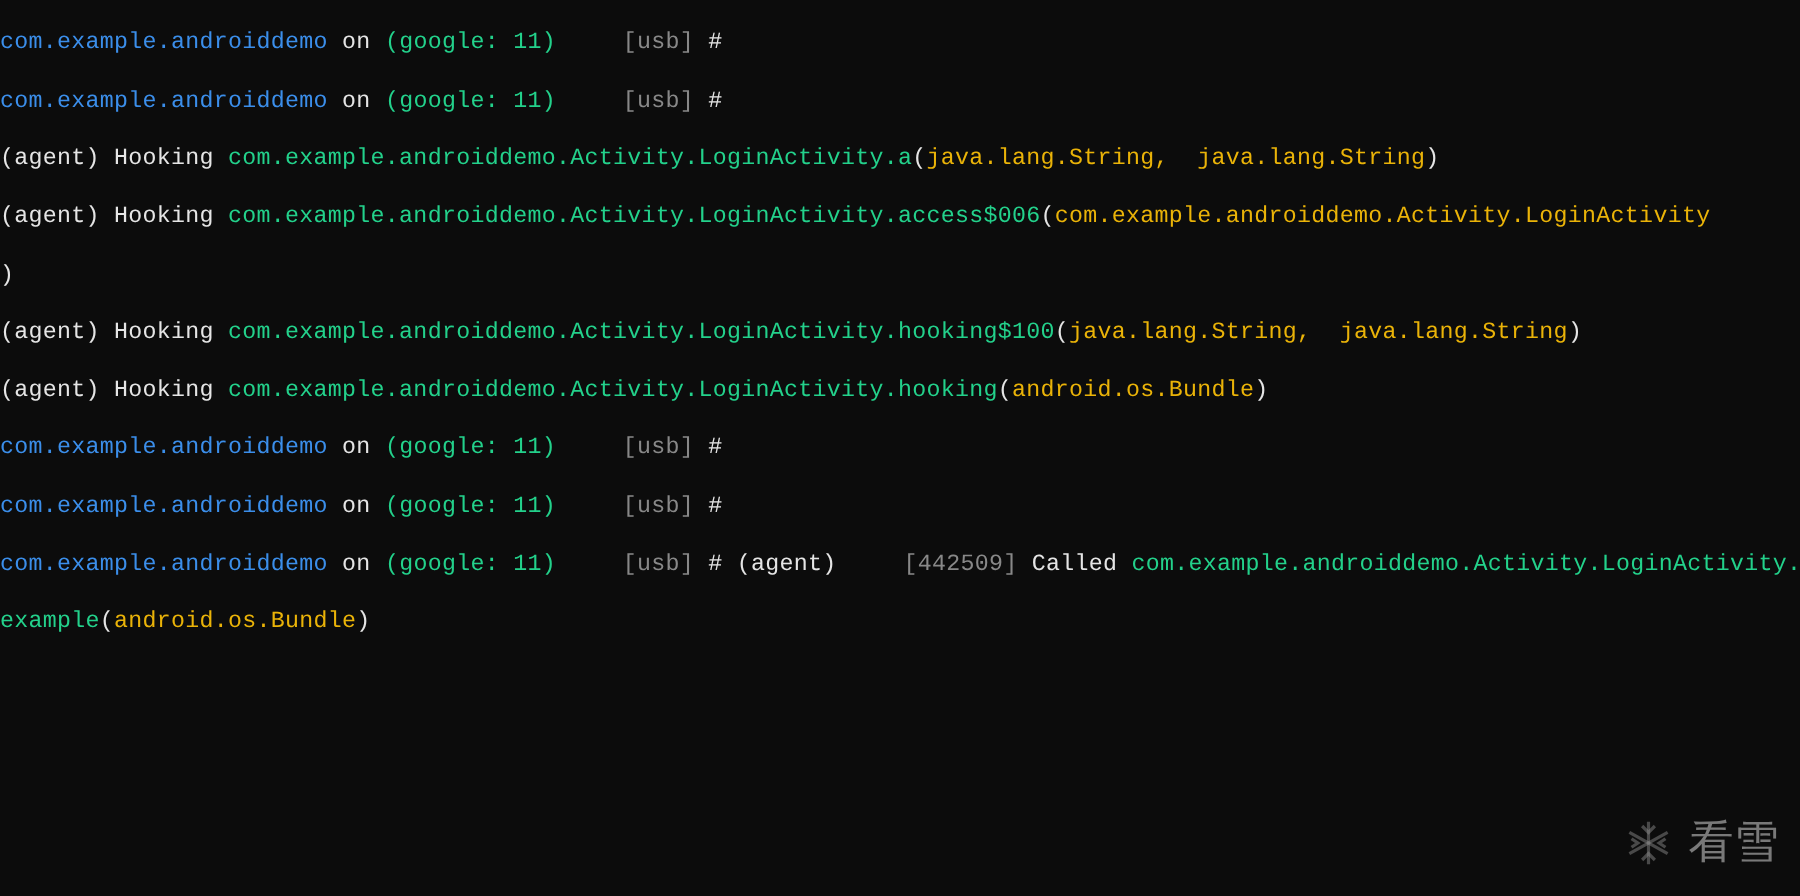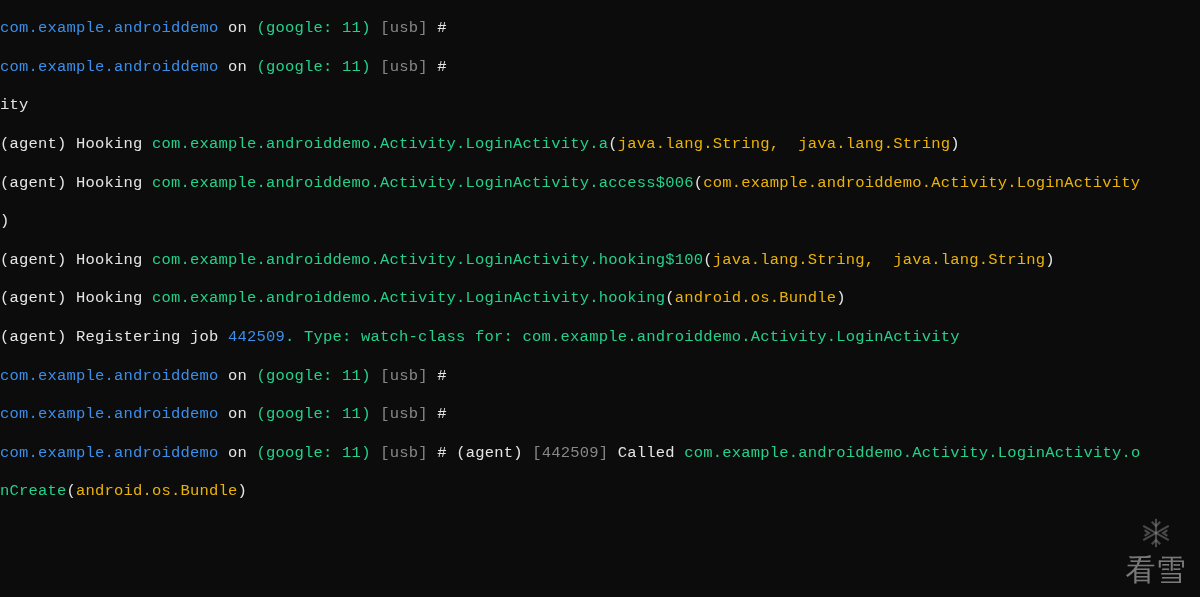--- a/index.html
+++ b/index.html
@@ -16,56 +16,53 @@
   }
   .terminal {
     padding: 0;
     white-space: pre;
     position: relative;
   }
   .line { white-space: pre; }
   .c-blue { color: #3b8eea; }
   .c-green { color: #23d18b; }
   .c-white { color: #e5e5e5; }
-  .c-gray { color: #888888; }
+  .c-gray { color: #888888; margin-left: 35px; }
   .c-red { color: #eab308; }
 
   .watermark {
     position: absolute;
     bottom: 18px;
     right: 14px;
     color: rgba(255,255,255,0.45);
     font-size: 30px;
     font-family: "SimSun", "Microsoft YaHei", sans-serif;
     font-weight: 500;
     display:flex;
     align-items:center;
     gap:10px;
     pointer-events:none;
-    flex-direction:column;
   }
   .watermark svg { width:34px; height:34px; opacity:0.5; }
 </style>
 </head>
 <body>
 
 <div class="terminal">
 <div class="line"><span class="c-blue">com.example.androiddemo</span> <span class="c-white">on</span> <span class="c-green">(google: </span><span class="c-green">11</span><span class="c-green">)</span> <span class="c-gray">[usb]</span> <span class="c-white">#</span></div>
 <div class="line"><span class="c-blue">com.example.androiddemo</span> <span class="c-white">on</span> <span class="c-green">(google: </span><span class="c-green">11</span><span class="c-green">)</span> <span class="c-gray">[usb]</span> <span class="c-white">#</span></div>
-<div class="line"><span class="c-white">ity</span></div>
 <div class="line"><span class="c-white">(agent)</span> <span class="c-white">Hooking</span> <span class="c-green">com.example.androiddemo.Activity.LoginActivity</span><span class="c-green">.a</span><span class="c-white">(</span><span class="c-red">java.lang.String,  java.lang.String</span><span class="c-white">)</span></div>
 <div class="line"><span class="c-white">(agent)</span> <span class="c-white">Hooking</span> <span class="c-green">com.example.androiddemo.Activity.LoginActivity</span><span class="c-green">.access$006</span><span class="c-white">(</span><span class="c-red">com.example.androiddemo.Activity.LoginActivity</span></div>
 <div class="line"><span class="c-white">)</span></div>
 <div class="line"><span class="c-white">(agent)</span> <span class="c-white">Hooking</span> <span class="c-green">com.example.androiddemo.Activity.LoginActivity</span><span class="c-green">.hooking$100</span><span class="c-white">(</span><span class="c-red">java.lang.String,  java.lang.String</span><span class="c-white">)</span></div>
 <div class="line"><span class="c-white">(agent)</span> <span class="c-white">Hooking</span> <span class="c-green">com.example.androiddemo.Activity.LoginActivity</span><span class="c-green">.hooking</span><span class="c-white">(</span><span class="c-red">android.os.Bundle</span><span class="c-white">)</span></div>
-<div class="line"><span class="c-white">(agent)</span> <span class="c-white">Registering job </span><span class="c-blue">442509</span><span class="c-green">. Type: watch-class for: com.example.androiddemo.Activity.LoginActivity</span></div>
 <div class="line"><span class="c-blue">com.example.androiddemo</span> <span class="c-white">on</span> <span class="c-green">(google: </span><span class="c-green">11</span><span class="c-green">)</span> <span class="c-gray">[usb]</span> <span class="c-white">#</span></div>
 <div class="line"><span class="c-blue">com.example.androiddemo</span> <span class="c-white">on</span> <span class="c-green">(google: </span><span class="c-green">11</span><span class="c-green">)</span> <span class="c-gray">[usb]</span> <span class="c-white">#</span></div>
 <div class="line"><span class="c-blue">com.example.androiddemo</span> <span class="c-white">on</span> <span class="c-green">(google: </span><span class="c-green">11</span><span class="c-green">)</span> <span class="c-gray">[usb]</span> <span class="c-white">#</span> <span class="c-white">(agent)</span> <span class="c-gray">[442509]</span> <span class="c-white">Called</span> <span class="c-green">com.example.androiddemo.Activity.LoginActivity</span><span class="c-green">.o</span></div>
-<div class="line"><span class="c-green">nCreate</span><span class="c-white">(</span><span class="c-red">android.os.Bundle</span><span class="c-white">)</span></div>
+<div class="line"><span class="c-green">example</span><span class="c-white">(</span><span class="c-red">android.os.Bundle</span><span class="c-white">)</span></div>
 
 
 
 
 
 
 
 
 
 

